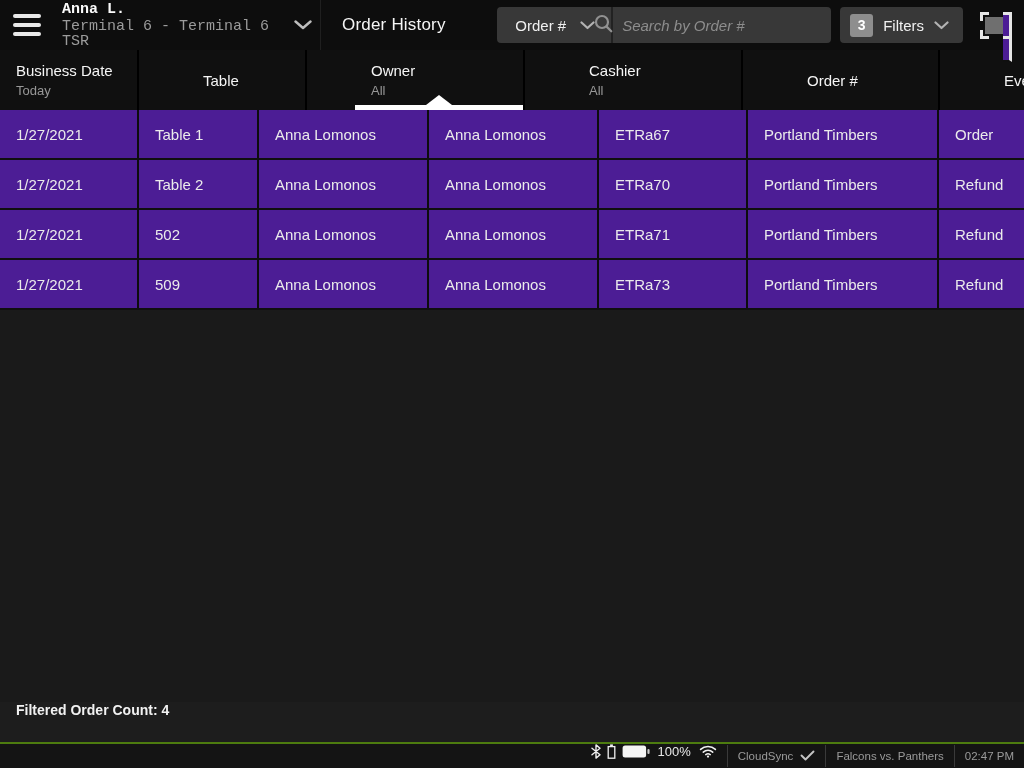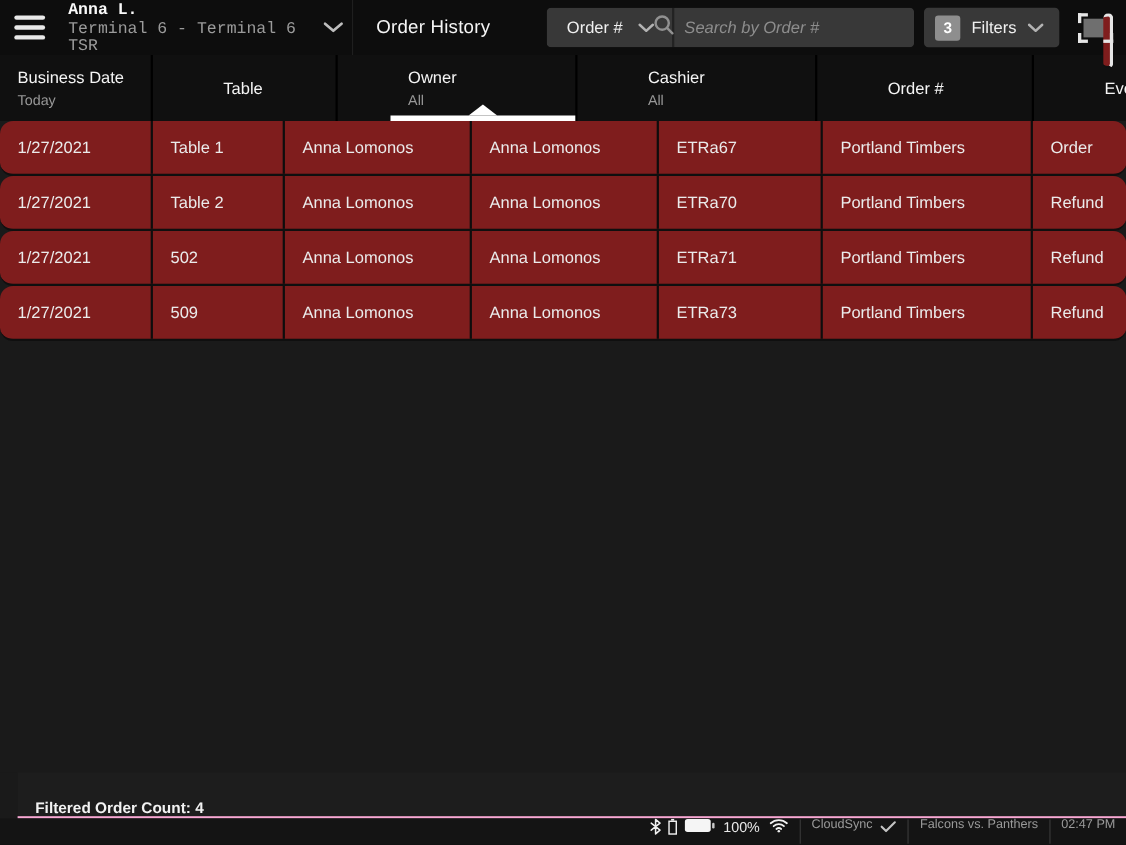--- a/index.html
+++ b/index.html
@@ -39,32 +39,32 @@
   
   .grid-cols { display:grid; grid-template-columns:139px 120px 170px 170px 149px 191px 1fr; }
   .thead { flex:0 0 60px; height:60px; background:#101010;gap:48px; }
   .th { position:relative; display:flex; flex-direction:column; justify-content:center; padding-left:16px; border-right:2px solid #000; cursor:pointer; }
   .th:last-child { border-right:none; }
   .th-label { color:#f5f5f5; font-size:15px; line-height:19px; }
   .th-sub { color:#989898; font-size:13px; line-height:17px; margin-top:2px; }
   .th.selected::after { content:""; position:absolute; left:0; right:0; bottom:0; height:5px; background:#fff; }
   .th.selected::before { content:""; position:absolute; bottom:5px; left:50%; transform:translateX(-50%); width:0; height:0; border-left:13px solid transparent; border-right:13px solid transparent; border-bottom:10px solid #fff; }
   .tbody { flex:0 0 auto; }
-  .tr { height:50px; background:#7f1d1d; border-bottom:2px solid #0f0f0f; cursor:pointer;border-radius:12px; }
+  .tr { height:50px; background:#4c1d95; border-bottom:2px solid #0f0f0f; cursor:pointer; }
   .td { display:flex; align-items:center; padding-left:16px; color:#ebebeb; font-size:15px; border-right:2px solid #0d0d0d; overflow:hidden; white-space:nowrap; }
   .td:last-child { border-right:none; }
   .empty-area { flex:1; background:#1a1a1a; }
 
   
-  .count-bar { flex:0 0 42px; background:#1d1d1d; display:flex; align-items:flex-end; padding-left:16px; border-bottom:2px solid #f9a8d4;margin-left:16px; }
+  .count-bar { flex:0 0 42px; background:#1d1d1d; display:flex; align-items:flex-start; padding-left:16px; border-bottom:2px solid #4d7c0f; }
   .count-label { color:#f2f2f2; font-size:14px; font-weight:700; }
 
   
   .status-bar { flex:0 0 24px; background:#141414; display:flex; align-items:stretch; justify-content:flex-end; }
-  .sb-sec { display:flex; align-items:flex-start; gap:7px; padding:0 10px; }
+  .sb-sec { display:flex; align-items:center; gap:7px; padding:0 10px; }
   .sb-sep { width:1px; background:#3a3a3a; margin:1px 0; }
   .sb-text { color:#9a9a9a; font-size:11.5px; white-space:nowrap; }
   .sb-pct { color:#e8e8e8; font-size:13px; margin:0 2px; }
   .sb-icons { display:flex; align-items:flex-start; gap:6px; padding:0 10px 0 6px; }
 </style>
 </head>
 <body>
 
 <div class="app">
 

